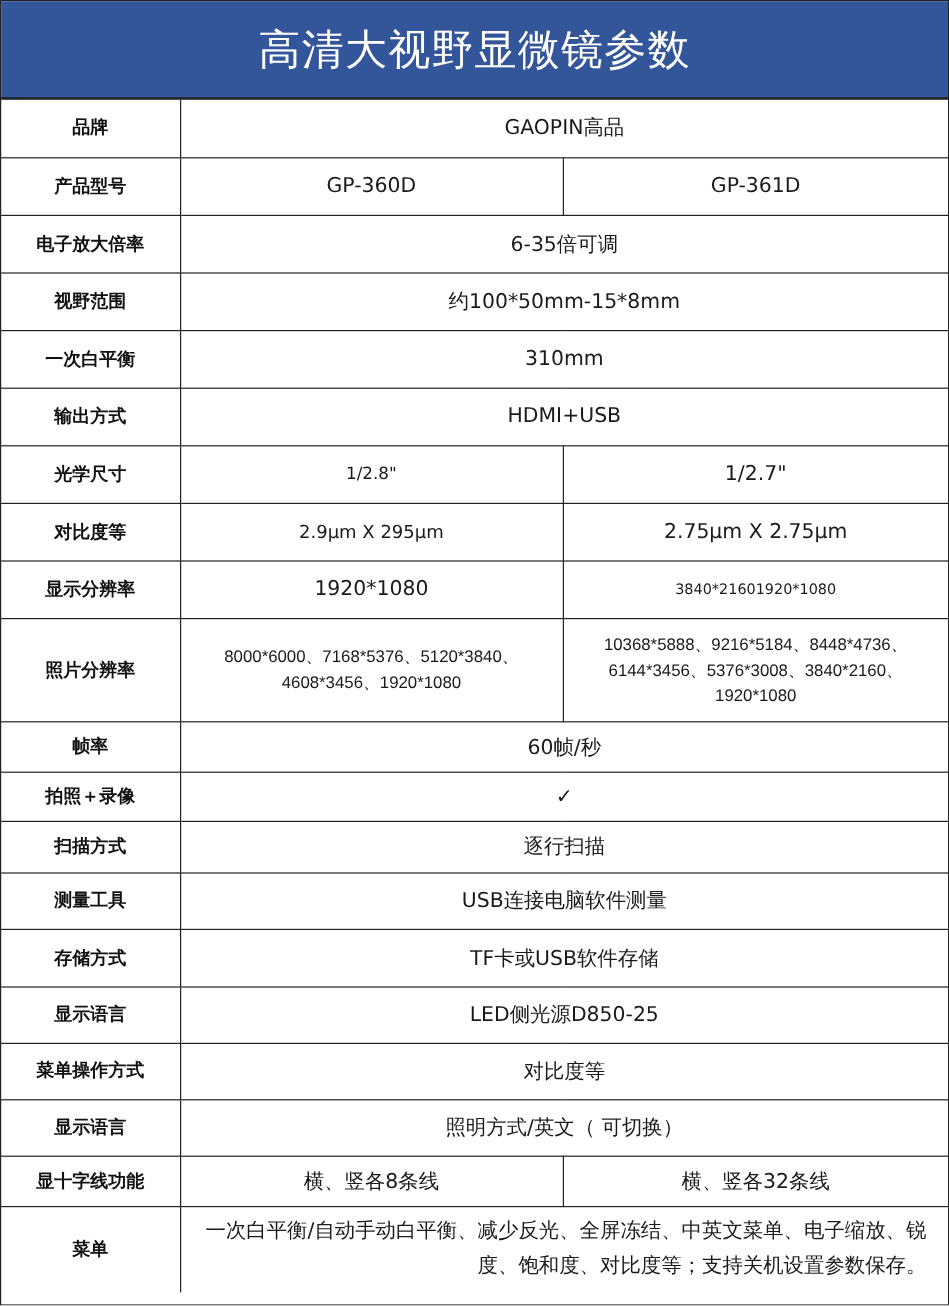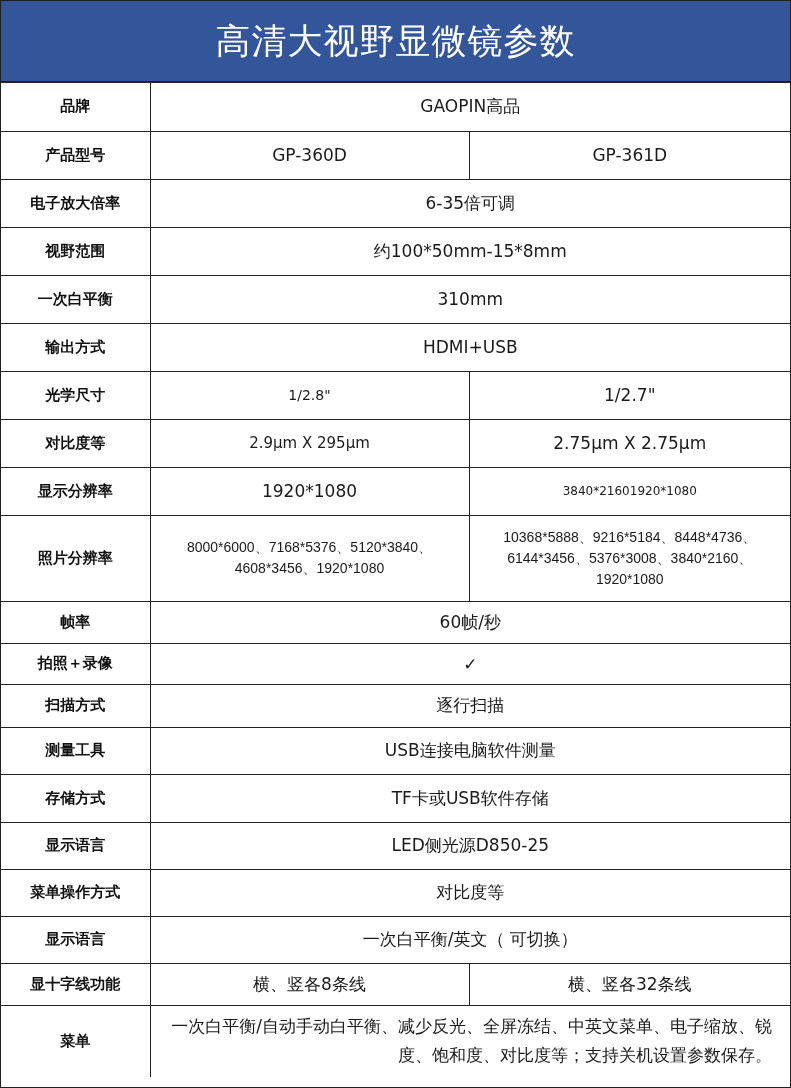--- a/index.html
+++ b/index.html
@@ -98,21 +98,21 @@
     <tr style="height:47px">
       <td class="label">显示语言</td>
       <td class="val" colspan="2">LED侧光源D850-25</td>
     </tr>
     <tr style="height:47px">
       <td class="label">菜单操作方式</td>
       <td class="val" colspan="2">对比度等</td>
     </tr>
     <tr style="height:47px">
       <td class="label">显示语言</td>
-      <td class="val" colspan="2">一次白平衡/英文（ 可切换）</td>
+      <td class="val" colspan="2">照明方式/英文（ 可切换）</td>
     </tr>
     <tr style="height:42px">
       <td class="label">显十字线功能</td>
       <td class="val">横、竖各8条线</td>
       <td class="val">横、竖各32条线</td>
     </tr>
     <tr style="height:72px">
       <td class="label">菜单</td>
       <td class="val left" colspan="2">一次白平衡/自动手动白平衡、减少反光、全屏冻结、中英文菜单、电子缩放、锐度、饱和度、对比度等；支持关机设置参数保存。</td>
     </tr>

